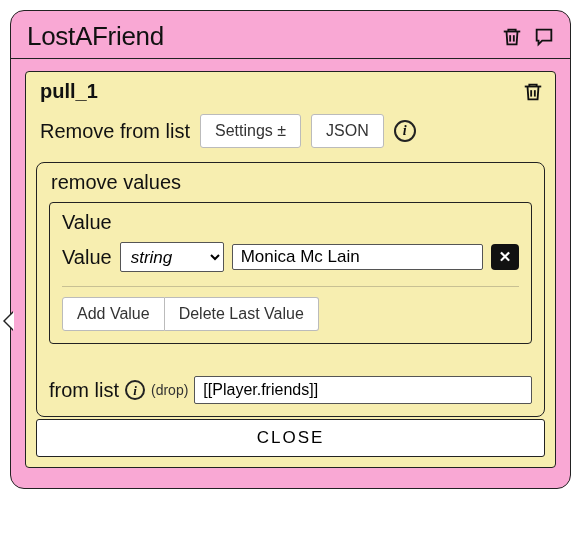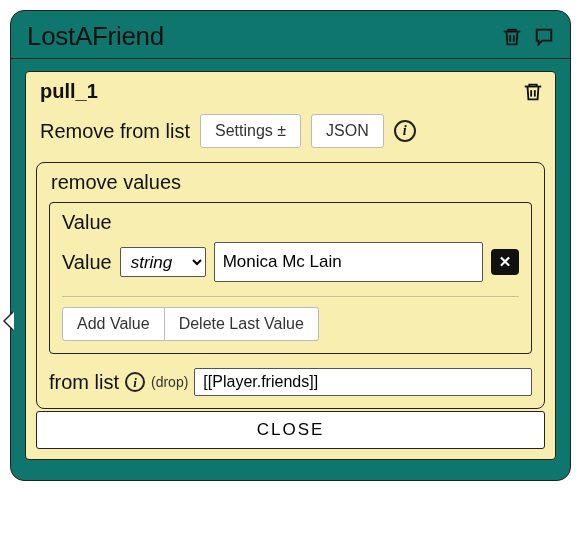--- a/index.html
+++ b/index.html
@@ -8,21 +8,21 @@
     padding: 10px;
     font-family: -apple-system, BlinkMacSystemFont, "Segoe UI", Arial, sans-serif;
     background: #fff;
     font-size: 16px;
     color: #111;
   }
   .window {
     width: 561px;
     border: 1.5px solid #222;
     border-radius: 14px;
-    background: #0f766e;
+    background: #f9a8d4;
     position: relative;
     padding-bottom: 12px;
   }
   .window-header {
     display: flex;
     align-items: center;
     justify-content: space-between;
     padding: 10px 14px 6px 16px;
     border-bottom: 1.5px solid #222;
   }
@@ -146,29 +146,29 @@
     font-weight: 500;
   }
   select.type-select {
     font-size: 17px;
     font-style: italic;
     padding: 3px 6px;
     border: 1px solid #555;
     border-radius: 2px;
     background: #fff;
     height: 30px;
-    width: 86px;
+    width: 104px;
   }
   input.text-input {
     font-size: 17px;
     padding: 4px 8px;
     border: 1px solid #555;
     border-radius: 2px;
     background: #fff;
-    height: 40px;
+    height: 26px;
     flex: 1;
     min-width: 0;
   }
   .x-btn {
     background: #111;
     color: #fff;
     border-radius: 4px;
     width: 28px;
     height: 26px;
     display: flex;
@@ -189,21 +189,21 @@
   }
   .btn-row .btn-white {
     border-radius: 0;
   }
   .btn-row .btn-white:first-child { border-radius: 3px 0 0 3px; }
   .btn-row .btn-white:last-child { border-radius: 0 3px 3px 0; border-left: none;}
   .from-row {
     display: flex;
     align-items: center;
     gap: 6px;
-    margin-top: 14px;
+    margin-top: 32px;
     flex-wrap: nowrap;
   }
   .from-label {
     font-size: 20px;
     white-space: nowrap;
   }
   .drop-hint {
     font-size: 14px;
     color: #333;
   }

